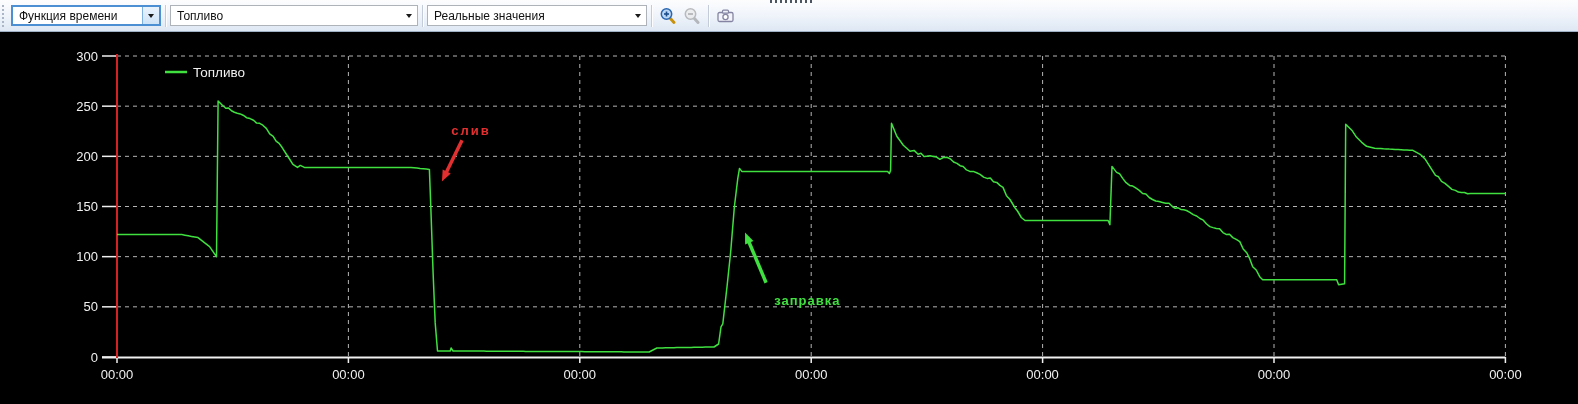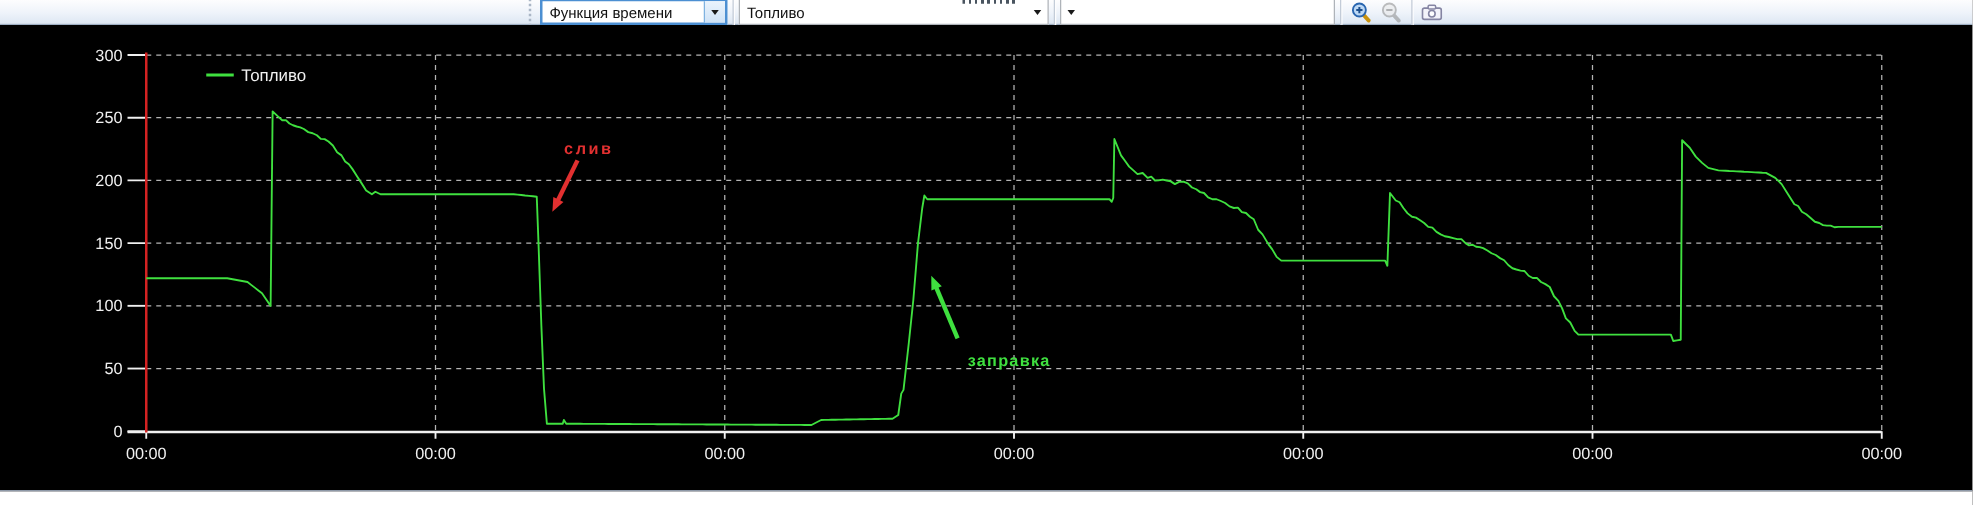--- a/index.html
+++ b/index.html
@@ -1,23 +1,23 @@
 <!DOCTYPE html>
 <html><head>
 <meta charset="utf-8">
 <style>
   html,body{margin:0;padding:0;background:#fff;}
   body{width:1578px;height:404px;overflow:hidden;font-family:"Liberation Sans",sans-serif;}
 
   
   .toolbar{
-    position:relative;height:20px;width:100%;
+    position:relative;height:32px;width:100%;
     background:linear-gradient(#fdfdfe,#eef3fa 55%,#dde7f3);
     border-bottom:1px solid #9fb0c4;
-    display:flex;align-items:center;box-sizing:border-box;justify-content:center;
+    display:flex;align-items:center;box-sizing:border-box;
   }
   .tb-grip{
     width:4px;height:22px;margin:0 3px 0 2px;
     border-left:2px dotted #aab6c6;
   }
   .combo{
     height:21px;background:#fff;border:1px solid #aeb3b9;
     display:flex;align-items:center;box-sizing:border-box;
     font-size:12px;color:#111;cursor:default;
   }
@@ -70,20 +70,21 @@
   <div class="combo" style="width:248px">
     <span class="val">Топливо</span>
     <span class="arrow-btn">
         <span class="tri-down"></span>
       </span>
   </div>
 
   <div class="tb-sep"></div>
 
   <div class="combo" style="width:220px">
+    <span class="val">Реальные значения</span>
     <span class="arrow-btn">
         <span class="tri-down"></span>
       </span>
   </div>
 
   <div class="tb-sep"></div>
 
   <div class="tb-btn">
     <svg width="18" height="18" viewBox="0 0 18 18">
       <line x1="10.5" y1="10.5" x2="15" y2="15.5" stroke="#c9920e" stroke-width="3" stroke-linecap="round"></line>

